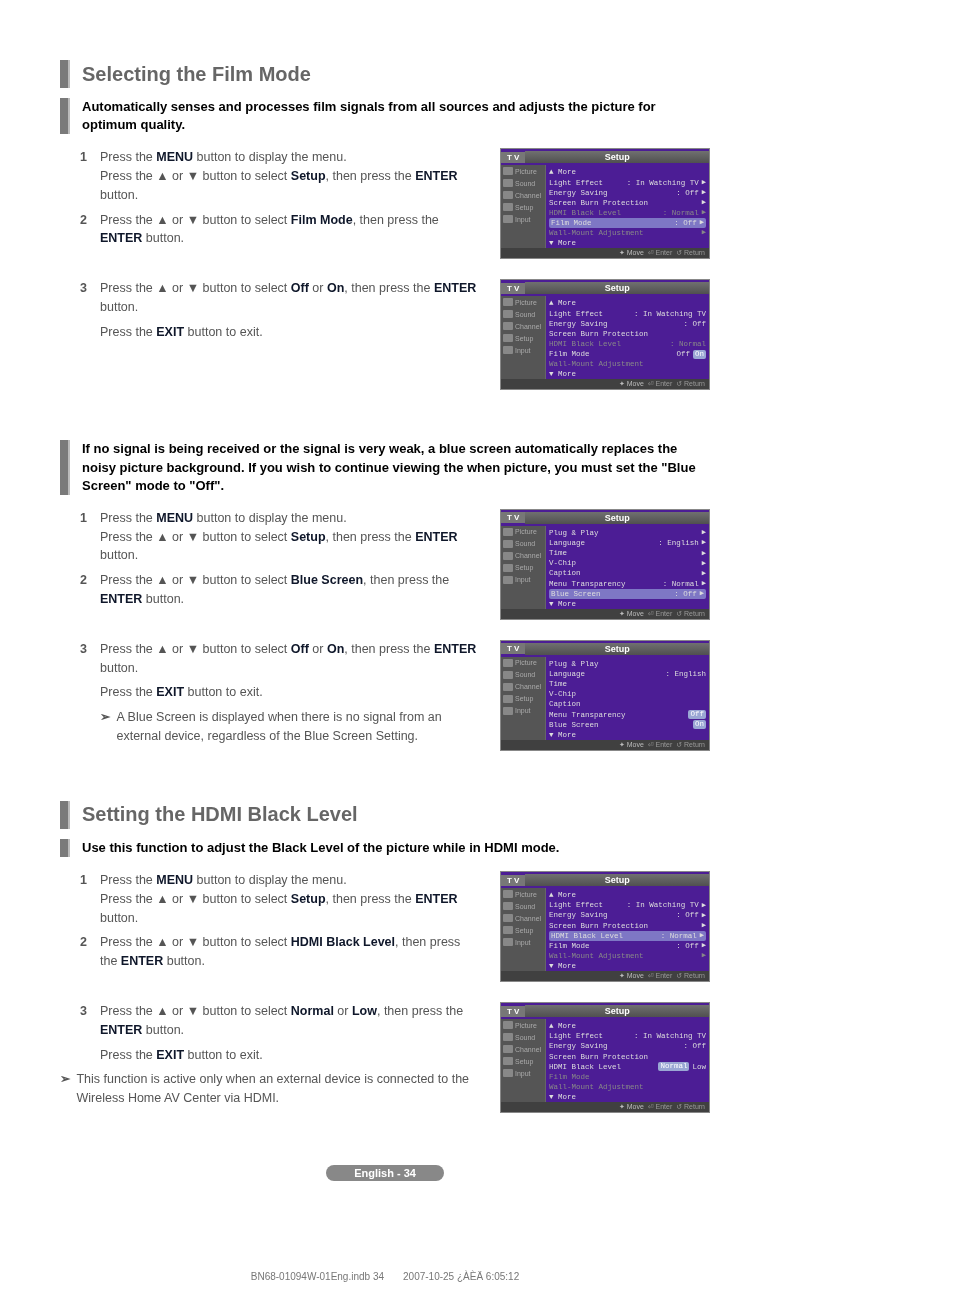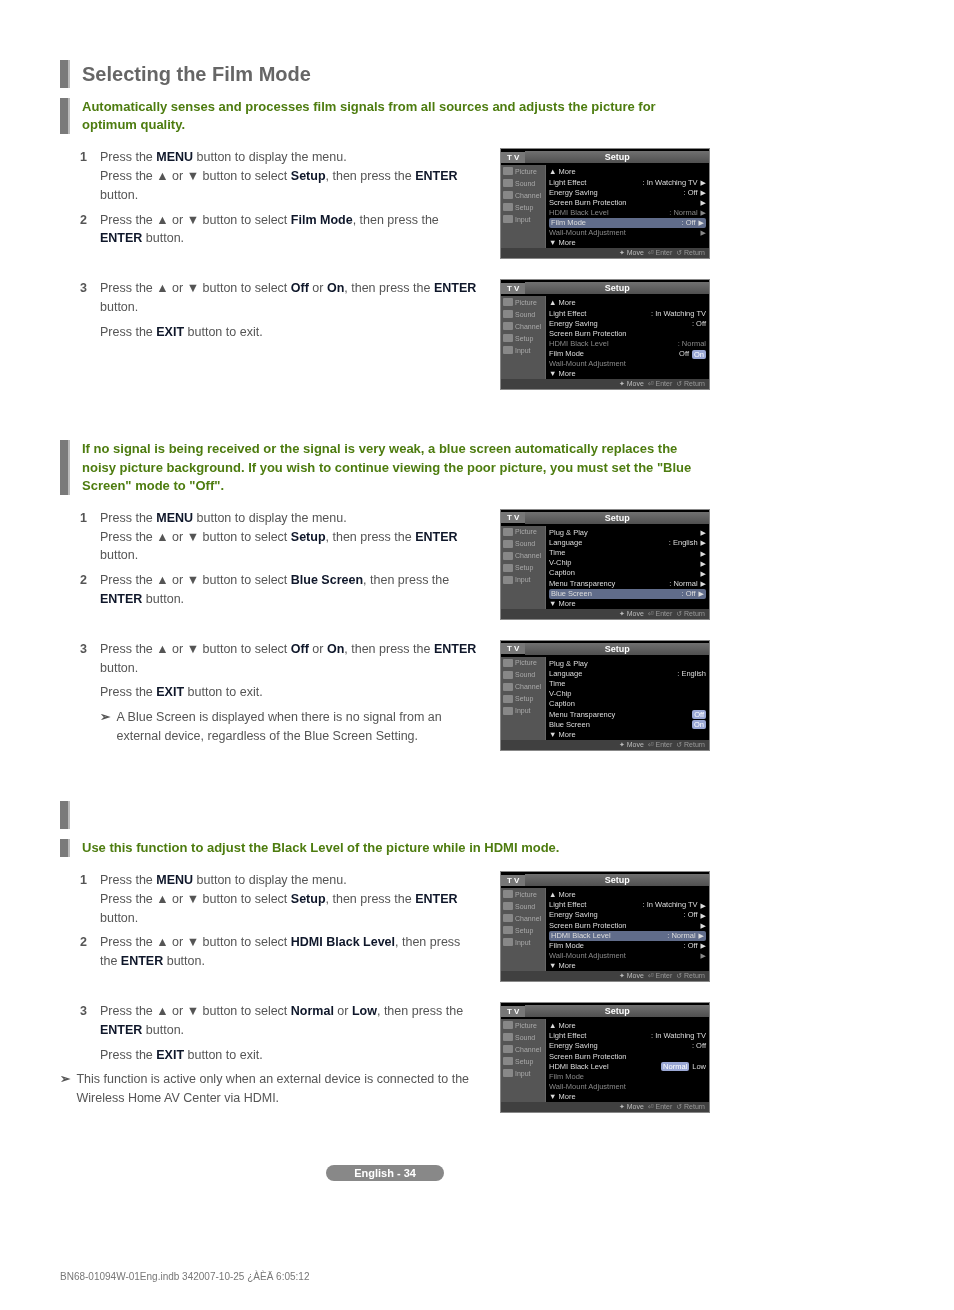--- a/index.html
+++ b/index.html
@@ -3,54 +3,54 @@
 <meta charset="utf-8">
 <style>
   body { margin: 0; font-family: Arial, Helvetica, sans-serif; background: #fff; color: #444; }
   .page { width: 770px; min-height: 1310px; box-sizing: border-box; padding: 60px 60px 30px 60px; position: relative; }
   .section { margin-bottom: 40px; }
   .sec-head { display: flex; align-items: center; margin-bottom: 10px; }
   .bar { width: 8px; height: 28px; background: #7a7a7a; border-right: 2px solid #bbb; margin-right: 12px; }
   .sec-title { font-size: 20px; font-weight: bold; color: #666; }
   .subline { display: flex; margin-bottom: 14px; }
   .sub-bar { width: 8px; background: #7a7a7a; border-right: 2px solid #bbb; margin-right: 12px; align-self: stretch; }
-  .subtitle { font-size: 13px; font-weight: bold; color: #4d7c0f; flex: 1; line-height: 1.4; }
+  .subtitle { font-size: 13px; font-weight: bold; color: #000000; flex: 1; line-height: 1.4; }
   .two-col { display: flex; gap: 20px; margin-bottom: 10px; }
   .left { flex: 1; font-size: 12.5px; color: #555; }
   .right { width: 210px; }
   .steps { padding-left: 20px; }
   .step { display: flex; margin-bottom: 6px; line-height: 1.5; }
   .stepnum { font-weight: bold; width: 20px; flex-shrink: 0; }
   .steptxt { flex: 1; }
   .note { display: flex; margin: 4px 0 0 40px; line-height: 1.5; }
   .note.noindent { margin-left: 0; }
   .arrow { font-weight: bold; margin-right: 6px; }
   b { font-weight: bold; color: #0f172a; }
   
-  .osd { background: #000000; border: 1px solid #888; font-size: 8px; color: #fff; margin-bottom: 10px; }
+  .osd { background: #4c1d95; border: 1px solid #888; font-size: 8px; color: #fff; margin-bottom: 10px; }
   .osd-head { display: flex; align-items: center; height: 16px; }
   .osd-tv { background: #777; padding: 1px 6px; font-weight: bold; font-size: 8px; }
   .osd-title { flex: 1; text-align: center; background: linear-gradient(#707070,#505050); font-weight: bold; font-size: 9px; padding: 1px 0; }
   .osd-body { display: flex; }
   .osd-side { width: 44px; background: #555; border-right: 1px solid #666; }
   .side-item { display: flex; align-items: center; gap: 2px; padding: 2px 2px; font-size: 7px; color: #aaa; }
   .side-ico { width: 10px; height: 8px; background: #888; border-radius: 1px; flex-shrink: 0; }
-  .osd-main { flex: 1; padding: 2px 3px 0 3px; }
+  .osd-main { flex: 1; padding: 2px 3px 0 3px; font-family: Liberation Mono, monospace; }
   .row { display: flex; justify-content: space-between; align-items: center; font-size: 7.5px; color: #ddd; line-height: 1.35; }
   .row.dim { color: #888; }
   .row .r { display: flex; align-items: center; gap: 3px; justify-content: center; }
   .more { color: #ddd; font-size: 7.5px; }
   .tri { font-size: 7px; }
   .sel { background: #9aa7d4; color: #fff; padding: 0 2px; border-radius: 2px; font-size: 7.5px; line-height: 1.2; }
   .hl-row { background: rgba(160,180,230,0.6); padding: 0 2px; border-radius: 2px; }
   .osd-foot { background: #404040; text-align: right; font-size: 7px; color: #999; padding: 1px 4px; }
   .osd-foot span:first-child { color: #bbb; }
   .pg-badge { text-align: center; margin: 20px 0; }
   .pg-badge span { background: #888; color: #fff; font-size: 11px; font-weight: bold; border-radius: 12px; padding: 2px 28px; }
-  .footer { position: absolute; bottom: 28px; left: 60px; right: 60px; display: flex; justify-content: flex-start; font-size: 10px; color: #777; }
+  .footer { position: absolute; bottom: 28px; left: 60px; right: 60px; display: flex; justify-content: center; font-size: 10px; color: #777; gap: 19px; }
 </style>
 </head>
 <body>
 
 <div class="page" id="root">
     <div class="section">
       <div class="sec-head">
         <div class="bar"></div>
         <div class="sec-title">Selecting the Film Mode</div>
       </div>
@@ -230,21 +230,21 @@
               </div>
             </div>
             <div class="osd-foot"><span>✦ Move</span>&nbsp;&nbsp;<span>⏎ Enter</span>&nbsp;&nbsp;<span>↺ Return</span></div>
           </div>
         </div>
       </div>
     </div>
     <div class="section">
       <div class="subline">
         <div class="sub-bar"></div>
-        <div class="subtitle">If no signal is being received or the signal is very weak, a blue screen automatically replaces the noisy picture background. If you wish to continue viewing the poor picture, you must set the "Blue Screen" mode to "Off".</div>
+        <div class="subtitle">If no signal is being received or the signal is very weak, a blue screen automatically replaces the noisy picture background. If you wish to continue viewing the when picture, you must set the "Blue Screen" mode to "Off".</div>
       </div>
       <div class="two-col">
         <div class="left">
           <div class="steps">
             <div class="step">
               <div class="stepnum">1</div>
               <div class="steptxt">Press the <b>MENU</b> button to display the menu.<br>Press the ▲ or ▼ button to select <b>Setup</b>, then press the <b>ENTER</b> button.</div>
             </div>
             <div class="step">
               <div class="stepnum">2</div>
@@ -419,20 +419,21 @@
               </div>
             </div>
             <div class="osd-foot"><span>✦ Move</span>&nbsp;&nbsp;<span>⏎ Enter</span>&nbsp;&nbsp;<span>↺ Return</span></div>
           </div>
         </div>
       </div>
     </div>
     <div class="section">
       <div class="sec-head">
         <div class="bar"></div>
+        <div class="sec-title">Setting the HDMI Black Level</div>
       </div>
       <div class="subline">
         <div class="sub-bar"></div>
         <div class="subtitle">Use this function to adjust the Black Level of the picture while in HDMI mode.</div>
       </div>
       <div class="two-col">
         <div class="left">
           <div class="steps">
             <div class="step">
               <div class="stepnum">1</div>

